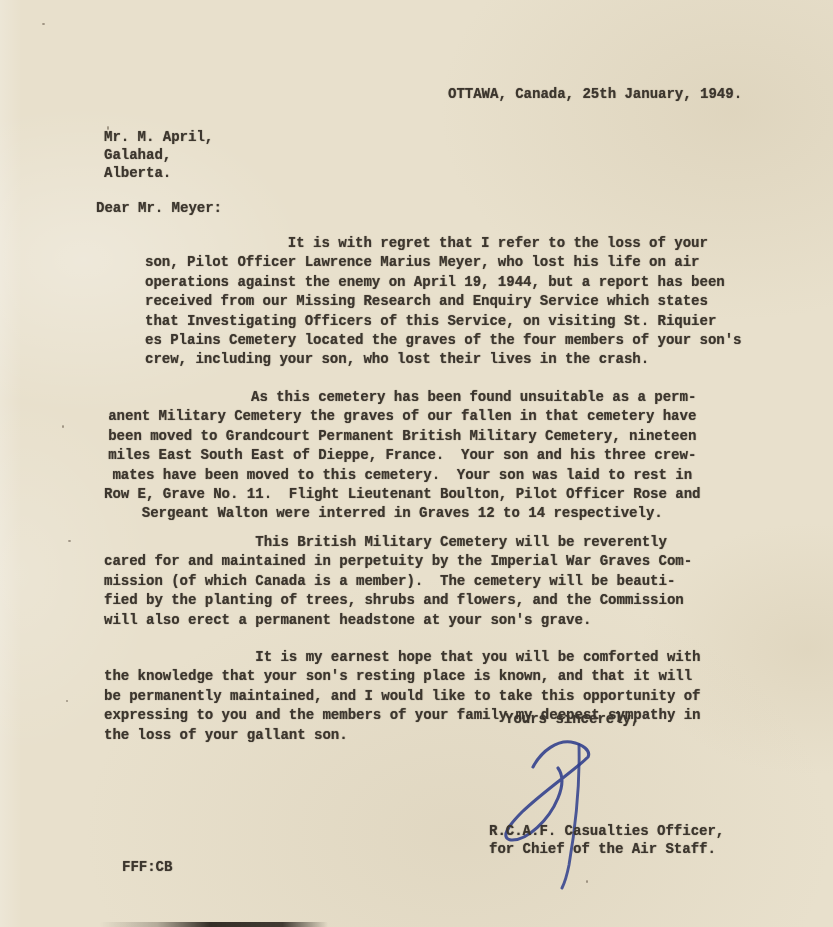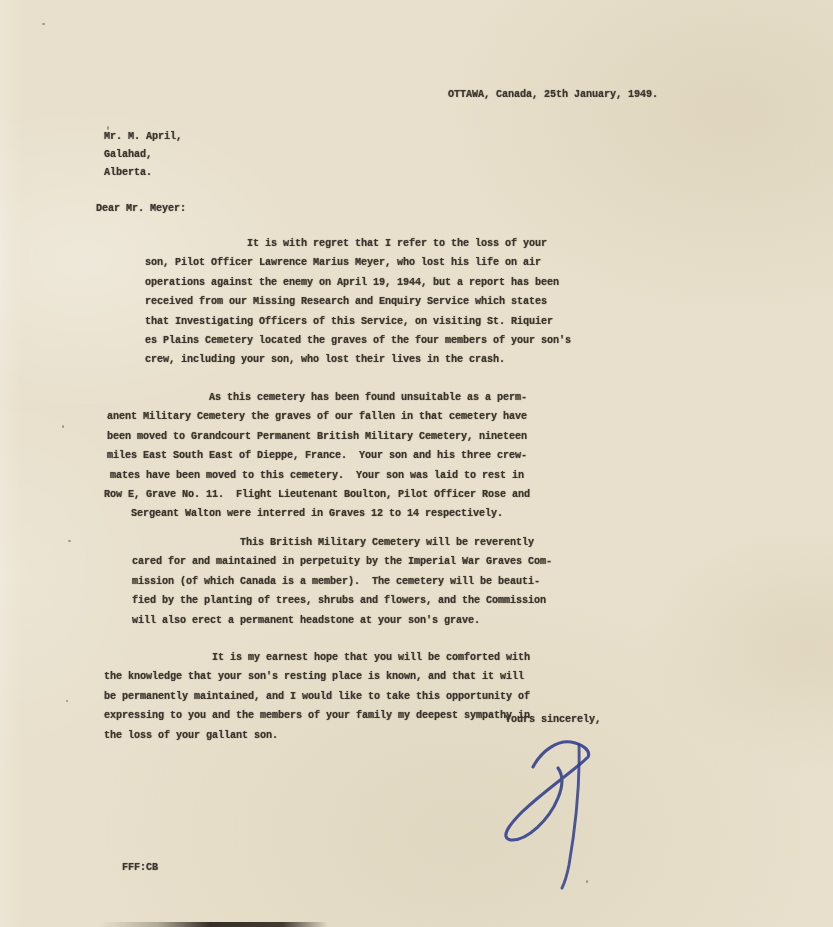--- a/index.html
+++ b/index.html
@@ -15,33 +15,33 @@
       radial-gradient(ellipse 520px 360px at 55% 90%, rgba(190,175,145,.18), rgba(190,175,145,0) 72%),
       radial-gradient(ellipse 240px 180px at 97% 70%, rgba(196,181,148,.22), rgba(196,181,148,0) 70%),
       radial-gradient(ellipse 200px 260px at 2% 62%, rgba(255,255,255,.16), rgba(255,255,255,0) 70%),
       linear-gradient(90deg, rgba(255,255,255,.20), rgba(255,255,255,0) 22px),
       linear-gradient(#e8e0cc,#e8e0cc);
   }
   .typed{
     position:absolute;
     font-family:"Liberation Mono","DejaVu Sans Mono",monospace;
     font-weight:700;
-    font-size:10px;
+    font-size:14px;
     line-height:19.4px;
     color:#3c362e;
     white-space:pre;
     text-shadow:0 0 1px rgba(60,52,42,.55), .4px .4px .8px rgba(60,52,42,.30);
     letter-spacing:0;
   }
   .dateline{left:448px;top:85px;}
   .addr{left:104px;top:128px;line-height:18.2px;}
   .salutation{left:96px;top:199px;}
   .para-1{left:104px;top:234px;margin-left:41px;}
   .para-2{left:104px;top:388px;text-align:center;}
-  .para-3{left:104px;top:533px;margin-left:28px;}
+  .para-3{left:104px;top:533px;}
   .para-4{left:104px;top:648px;}
   .closing{left:505px;top:710px;}
   .sigblock{left:489px;top:822px;line-height:18.0px;}
   .sigblock .sig-name{padding-left:37px;}
   .reference{left:122px;top:858px;text-align:center;}
   .signature-svg{position:absolute;left:480px;top:726px;width:130px;height:170px;}
   .smudge{
     position:absolute;left:100px;bottom:0;width:228px;height:5px;
     background:linear-gradient(90deg,
       rgba(60,52,42,0) 0%, rgba(60,52,42,.30) 25%,
@@ -96,21 +96,21 @@
              C 583 744, 591 751, 588 757
              C 575 770, 545 790, 522 812
              C 508 826, 500 838, 511 840
              C 527 841, 549 820, 558 798
              C 563 786, 563 775, 558 768" fill="none" stroke="#2f3e8c" stroke-width="3.1" stroke-linecap="round" opacity="0.88"></path>
     <path d="M 579 745
              C 580 785, 575 830, 569 865
              C 567 875, 565 882, 562 888" fill="none" stroke="#2f3e8c" stroke-width="2.9" stroke-linecap="round" opacity="0.85"></path>
   </svg>
 
-  <div class="typed sigblock"></div>
+  <div class="typed sigblock"><div>R.C.A.F. Casualties Officer,</div><div>for Chief of the Air Staff.</div></div>
 
   <div class="typed reference">FFF:CB</div>
 
   <div class="smudge"></div>
 
   <div class="speck" style="left:42px;top:23px;width:3px;height:2px;"></div>
   <div class="speck" style="left:107px;top:126px;width:2px;height:4px;"></div>
   <div class="speck" style="left:62px;top:425px;width:2px;height:3px;"></div>
   <div class="speck" style="left:68px;top:540px;width:3px;height:2px;"></div>
   <div class="speck" style="left:66px;top:700px;width:2px;height:2px;"></div>

